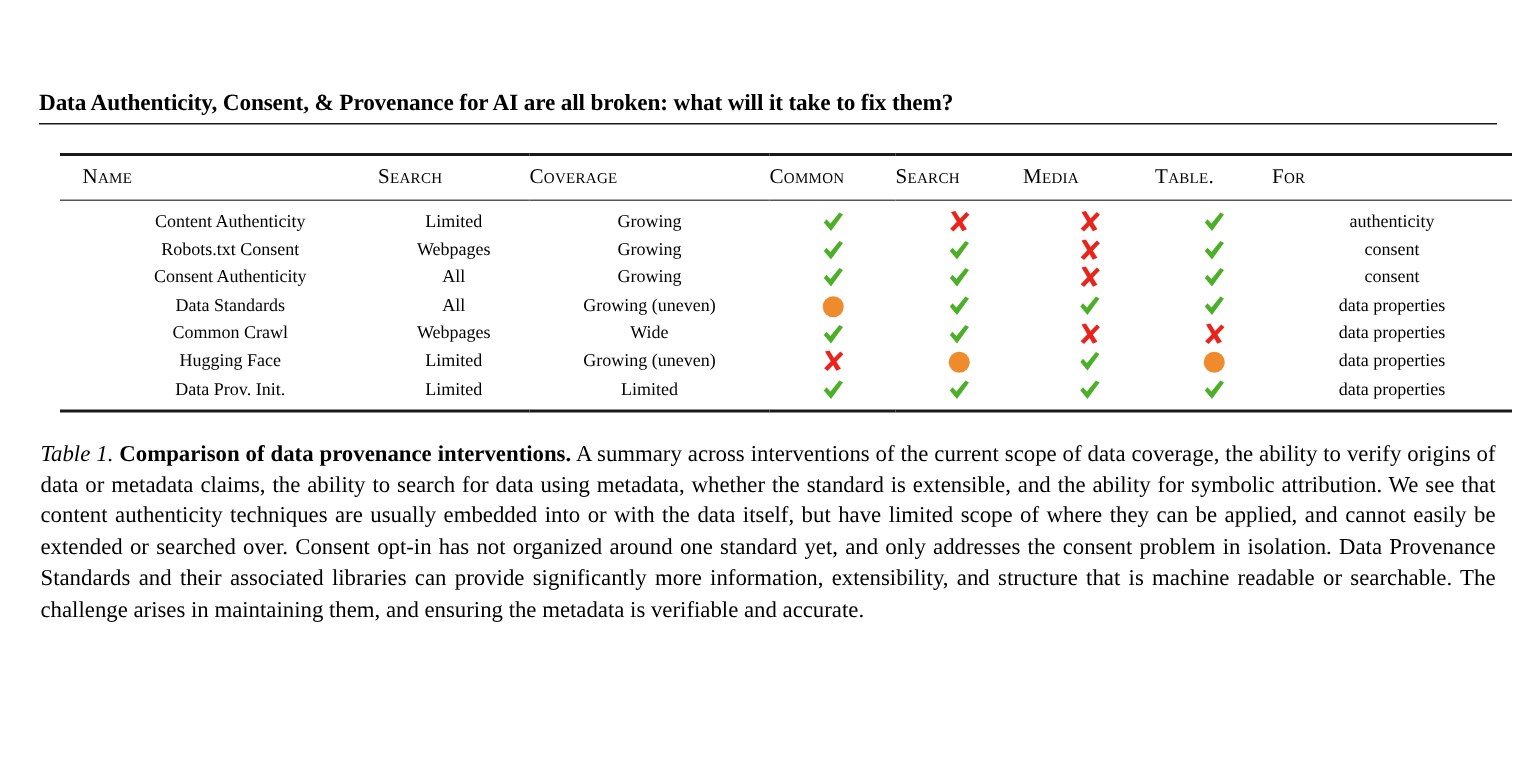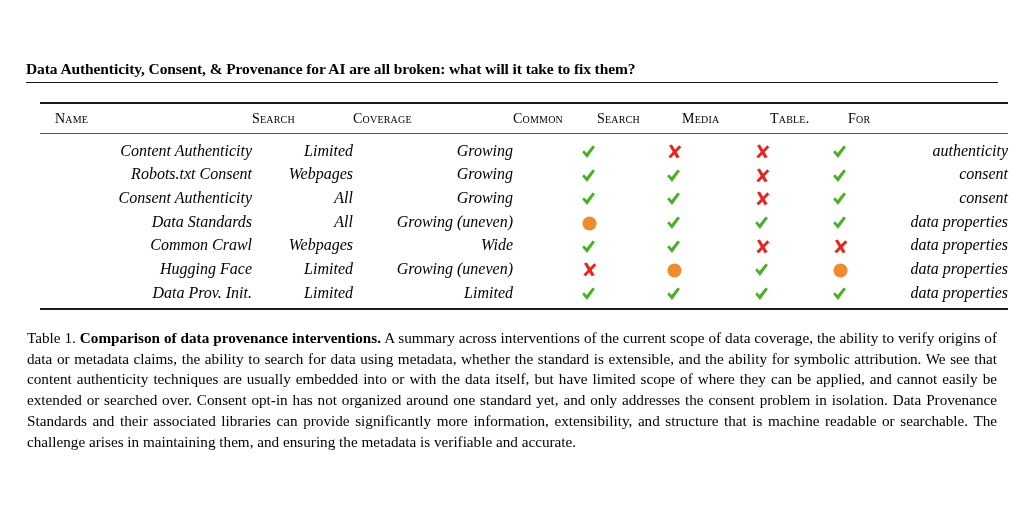--- a/index.html
+++ b/index.html
@@ -56,27 +56,26 @@
     font-variant: small-caps;
     font-size: 14px;
     text-align: left;
     padding: 7px 0 6px 0;
     border-bottom: 1.1px solid #555555;
     letter-spacing: 0.2px;
     white-space: nowrap;
     vertical-align: bottom;
   }
   table.maintable tbody td {
-    font-size: 16px;
-    text-align: right;
+    font-size: 12px;
+    text-align: center;
     padding: 1.2px 0;
     line-height: 1.33;
     white-space: nowrap;
     vertical-align: middle;
-    font-style: italic;
   }
   table.maintable tbody tr:first-child td {
     padding-top: 6px;
   }
   table.maintable tbody tr:last-child td {
     padding-bottom: 5px;
   }
   .rule-bottom-row td {
     border-top: 2.2px solid #1a1a1a;
     height: 0;
@@ -112,20 +111,21 @@
   .caption {
     margin-top: 18px;
     font-size: 15.2px;
     line-height: 1.365;
     text-align: justify;
     text-justify: inter-word;
     padding: 0 1px;
     hyphens: none;
   }
   .caption .cap-label {
+    font-style: italic;
   }
   .caption .cap-bold {
     font-weight: bold;
     margin-top: 20px;
   }
 </style>
 </head>
 <body>
 
 <div class="page">

